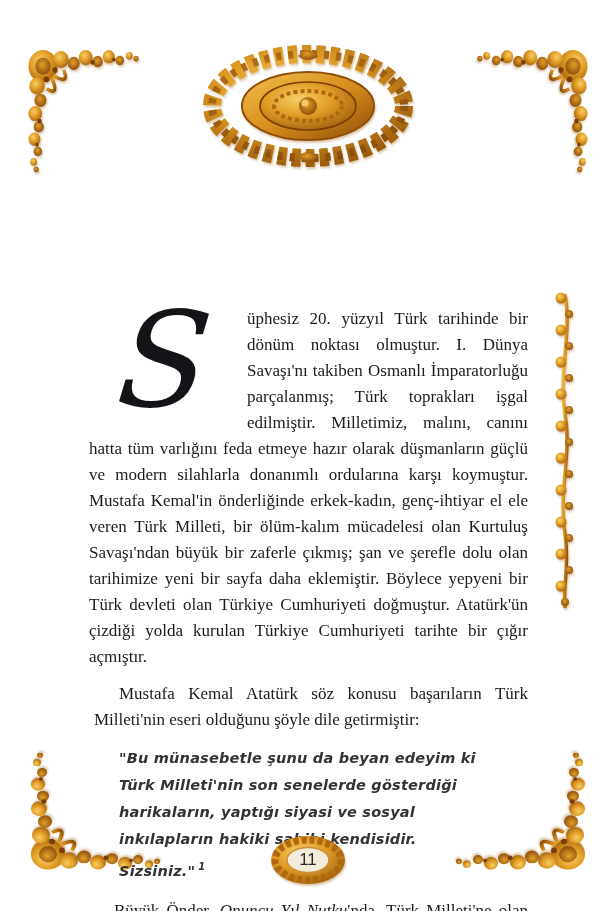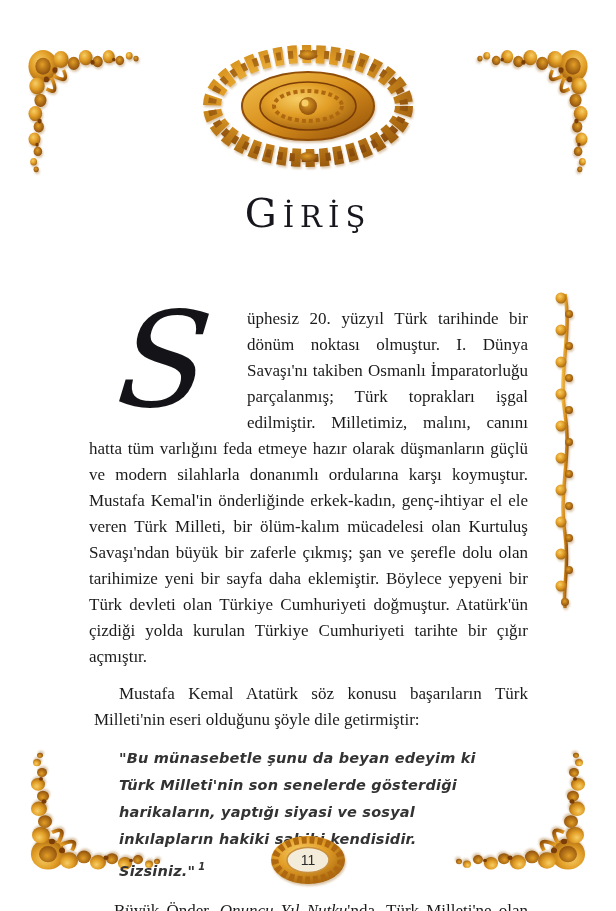--- a/index.html
+++ b/index.html
@@ -12,21 +12,21 @@
   .corner-tl{left:14px;top:34px;}
   .corner-tr{right:14px;top:34px;transform:scaleX(-1);}
   .corner-bl{left:14px;bottom:26px;transform:scaleY(-1);}
   .corner-br{right:14px;bottom:26px;transform:scale(-1,-1);}
   .medallion{left:202px;top:44px;}
   .chain{left:552px;top:290px;}
   .pagenum-wrap{position:absolute;left:268px;top:834px;width:80px;height:56px;}
   .pagenum{
     position:absolute;left:0;top:0;width:80px;height:52px;
     display:flex;align-items:center;justify-content:center;
-    font-family:"Liberation Sans",sans-serif;font-size:14px;color:#2a2a2a;
+    font-family:"Liberation Sans",sans-serif;font-size:17px;color:#2a2a2a;
   }
   .title{
     position:absolute;top:190px;left:0;width:100%;text-align:center;
     font-family:"DejaVu Serif",serif;color:#16161c;letter-spacing:6px;
   }
   .title .initial{font-size:40px;font-weight:400;}
   .title .rest{font-size:29px;font-weight:400;}
   .body{
     position:absolute;left:89px;top:306px;width:439px;
     font-size:17px;line-height:26px;text-align:justify;
@@ -143,23 +143,20 @@
     <circle cx="9" cy="200" r="5.5" fill="url(#gGold)"></circle>
     <circle cx="17" cy="216" r="4" fill="url(#gGoldDark)"></circle>
     <circle cx="9" cy="232" r="5.5" fill="url(#gGold)"></circle>
     <circle cx="17" cy="248" r="4" fill="url(#gGoldDark)"></circle>
     <circle cx="9" cy="264" r="5.5" fill="url(#gGold)"></circle>
     <circle cx="17" cy="280" r="4" fill="url(#gGoldDark)"></circle>
     <circle cx="9" cy="296" r="5.5" fill="url(#gGold)"></circle>
     <circle cx="13" cy="312" r="4" fill="url(#gGoldDark)"></circle>
   </svg>
 
-  <div class="title">
-    <span class="initial">G</span><span class="rest">İRİŞ</span>
-  </div>
 
   <div class="body">
     <p class="p1"><span class="dropcap">S</span><span>üphesiz 20. yüzyıl Türk tarihinde bir dönüm noktası olmuştur. I. Dünya Savaşı'nı takiben Osmanlı İmparatorluğu parçalanmış; Türk toprakları işgal edilmiştir. Milletimiz, malını, canını hatta tüm varlığını feda etmeye hazır olarak düşmanların güçlü ve modern silahlarla donanımlı ordularına karşı koymuştur. Mustafa Kemal'in önderliğinde erkek-kadın, genç-ihtiyar el ele veren Türk Milleti, bir ölüm-kalım mücadelesi olan Kurtuluş Savaşı'ndan büyük bir zaferle çıkmış; şan ve şerefle dolu olan tarihimize yeni bir sayfa daha eklemiştir. Böylece yepyeni bir Türk devleti olan Türkiye Cumhuriyeti doğmuştur. Atatürk'ün çizdiği yolda kurulan Türkiye Cumhuriyeti tarihte bir çığır açmıştır.</span></p>
     <p class="p2">Mustafa Kemal Atatürk söz konusu başarıların Türk Milleti'nin eseri olduğunu şöyle dile getirmiştir:</p>
     <p class="quote"><span>"Bu münasebetle şunu da beyan edeyim ki Türk Milleti'nin son senelerde gösterdiği harikaların, yaptığı siyasi ve sosyal inkılapların hakiki sahibi kendisidir. Sizsiniz."</span><sup class="fnref">1</sup></p>
     <p class="p3"><span>Büyük Önder, </span><span class="italic">Onuncu Yıl Nutku</span><span>'nda, Türk Milleti'ne olan güveninin nedenini şöyle açıklamıştır:</span></p>
   </div>
 
   <div class="pagenum-wrap">
     <svg class="orn" style="left:0;top:0" width="80" height="52" viewBox="0 0 80 52">

